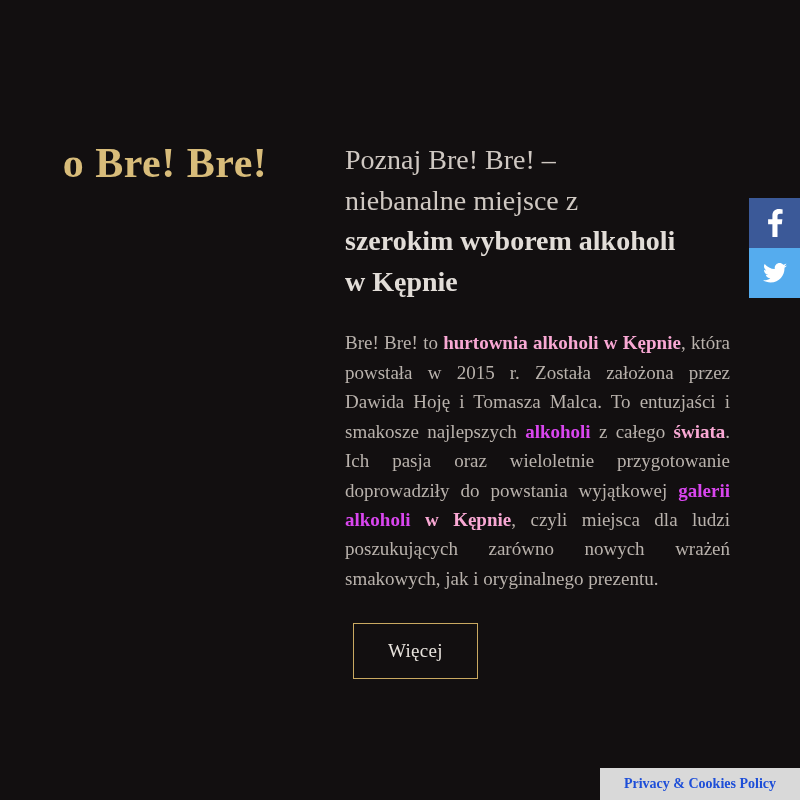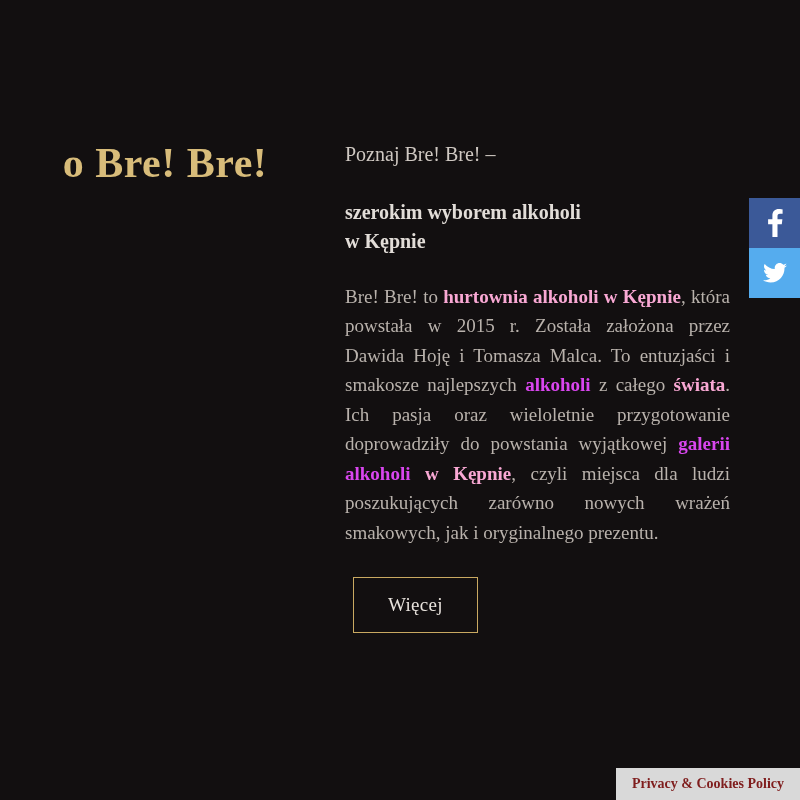--- a/index.html
+++ b/index.html
@@ -45,21 +45,21 @@
   .right-col {
     position: absolute;
     left: 345px;
     top: 140px;
     width: 385px;
   }
 
   .lead-heading {
     color: #cfc8c2;
     font-family: "Liberation Serif", serif;
-    font-size: 20px;
+    font-size: 28px;
     font-weight: normal;
     line-height: 1.45;
     margin: 0 0 26px 0;
   }
   .lead-heading .strong {
     font-weight: bold;
     color: #e2ddd8;
     margin-top: 40px;
   }
 
@@ -115,44 +115,44 @@
   .social-btn.fb { background: #3b5998; }
   .social-btn.tw { background: #55acee; }
   .social-btn svg { display: block; }
 
   
   .cookies-bar {
     position: absolute;
     right: 0;
     bottom: 0;
     background: #d9d9d9;
-    color: #7f1d1d;
+    color: #1d4ed8;
     font-family: "Liberation Serif", serif;
     font-size: 14px;
     font-weight: bold;
-    padding: 8px 16px;
+    padding: 8px 24px;
     cursor: pointer;
     white-space: nowrap;
     text-align: right;
   }
 </style>
 </head>
 <body>
 
 <div class="page">
 
   <div class="left-col">
     <h1 class="brand-heading">o Bre! Bre!</h1>
   </div>
 
   <div class="right-col">
 
     <h2 class="lead-heading">
       <span>Poznaj Bre! Bre! –</span><br>
-      <br>
+      <span>niebanalne miejsce z</span><br>
       <span class="strong">szerokim wyborem alkoholi</span><br>
       <span class="strong">w Kępnie</span>
     </h2>
 
     <p class="body-text"><span>Bre! Bre! to </span><b>hurtownia alkoholi w Kępnie</b><span>, która powstała w 2015 r. Została założona przez Dawida Hoję i Tomasza Malca. To entuzjaści i smakosze najlepszych </span><span class="gold">alkoholi</span><span> z całego </span><b>świata</b><span>. Ich pasja oraz wieloletnie przygotowanie doprowadziły do powstania wyjątkowej </span><span class="gold">galerii alkoholi</span><span> </span><b>w Kępnie</b><span>, czyli miejsca dla ludzi poszukujących zarówno nowych wrażeń smakowych, jak i oryginalnego prezentu.</span></p>
 
     <div class="more-wrap">
       <button class="more-btn">Więcej</button>
     </div>
 

